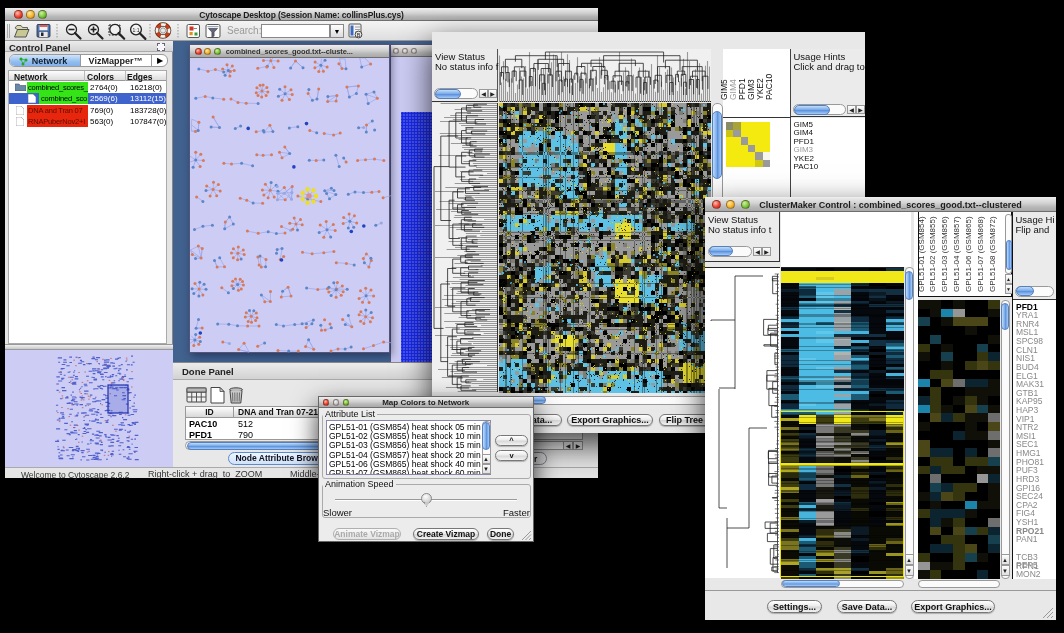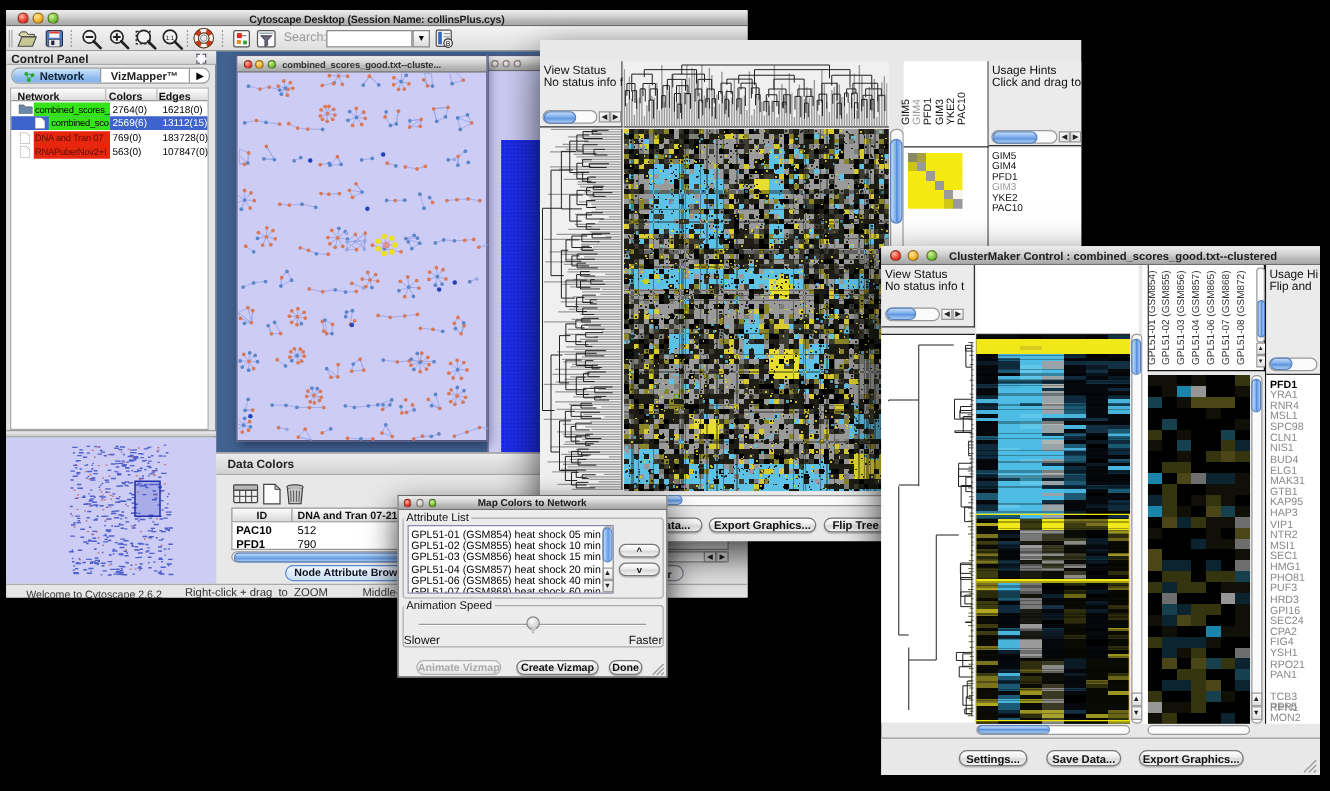--- a/index.html
+++ b/index.html
@@ -577,21 +577,21 @@
             <circle cx="117.4" cy="131.2" r="2.2" fill="#ece020"></circle>
             <circle cx="123.4" cy="132.5" r="2.2" fill="#ece020"></circle>
             <circle cx="119" cy="138" r="2.7" fill="#d89090"></circle>
           </svg>
         </div>
    </div>
  </div>
 
  <div class="abs" style="left:168px;top:354px;width:425px;height:105px;background:#e8e8e8;border-top:1px solid #888">
    <div class="abs" style="left:0;top:0;width:425px;height:17px;background:linear-gradient(#ececec,#d2d2d2);border-bottom:1px solid #aaa">
-     <div class="abs" style="left:9px;top:3px;font-size:9.5px;font-weight:bold;color:#222">Data Colors</div>
+     <div class="abs" style="left:9px;top:3px;font-size:9.5px;font-weight:bold;color:#222">Done Panel</div>
      <div class="abs" style="left:398px;top:4px;width:8px;height:8px;border:1px dashed #667;background:#f8f8fc"></div>
    </div>
    <svg class="abs" style="left:13px;top:23px" width="70" height="19">
         <rect x="1" y="2" width="19" height="14" rx="1" fill="#f0f0f0" stroke="#444" stroke-width="1"></rect>
         <line x1="5.75" y1="2" x2="5.75" y2="16" stroke="#555" stroke-width="1"></line>
         <line x1="10.5" y1="2" x2="10.5" y2="16" stroke="#555" stroke-width="1"></line>
         <line x1="15.25" y1="2" x2="15.25" y2="16" stroke="#555" stroke-width="1"></line>
         <line x1="1" y1="6" x2="20" y2="6" stroke="#555" stroke-width="1.4"></line>
         <line x1="1" y1="11" x2="20" y2="11" stroke="#555" stroke-width="1"></line>
         <rect x="1" y="2" width="19" height="4" fill="#b8b8b8" stroke="#444" stroke-width="0.8"></rect>
@@ -884,21 +884,21 @@
       <span class="abs" style="left:3px;top:139.9px;font-size:8.5px;color:#888;font-weight:normal">SEC1</span>
       <span class="abs" style="left:3px;top:148.5px;font-size:8.5px;color:#888;font-weight:normal">HMG1</span>
       <span class="abs" style="left:3px;top:157.2px;font-size:8.5px;color:#888;font-weight:normal">PHO81</span>
       <span class="abs" style="left:3px;top:165.8px;font-size:8.5px;color:#888;font-weight:normal">PUF3</span>
       <span class="abs" style="left:3px;top:174.4px;font-size:8.5px;color:#888;font-weight:normal">HRD3</span>
       <span class="abs" style="left:3px;top:183.0px;font-size:8.5px;color:#888;font-weight:normal">GPI16</span>
       <span class="abs" style="left:3px;top:191.6px;font-size:8.5px;color:#888;font-weight:normal">SEC24</span>
       <span class="abs" style="left:3px;top:200.3px;font-size:8.5px;color:#888;font-weight:normal">CPA2</span>
       <span class="abs" style="left:3px;top:208.9px;font-size:8.5px;color:#888;font-weight:normal">FIG4</span>
       <span class="abs" style="left:3px;top:217.5px;font-size:8.5px;color:#888;font-weight:normal">YSH1</span>
-      <span class="abs" style="left:3px;top:226.1px;font-size:8.5px;color:#888;font-weight:normal">RPO21</span>
+      <span class="abs" style="left:3px;top:226.1px;font-size:8.5px;color:#888;font-weight:bold">RPO21</span>
       <span class="abs" style="left:3px;top:234.7px;font-size:8.5px;color:#888;font-weight:normal">PAN1</span>
       <span class="abs" style="left:3px;top:261px;font-size:8.5px;color:#888;font-weight:normal">RPN1</span>
       <span class="abs" style="left:3px;top:252.0px;font-size:8.5px;color:#888;font-weight:normal">TCB3</span>
       <span class="abs" style="left:3px;top:260.6px;font-size:8.5px;color:#888;font-weight:normal">PEP5</span>
       <span class="abs" style="left:3px;top:269.2px;font-size:8.5px;color:#888;font-weight:normal">MON2</span>
     </div>
 
  <div class="abs" style="left:0;top:392.5px;width:351px;height:30.5px;background:#e8e8e8;border-top:1px solid #999">
   <div class="ab" style="left:62px;top:9px;width:55px;height:13px;font-size:9px;line-height:12px">Settings...</div>
   <div class="ab" style="left:132px;top:9px;width:60px;height:13px;font-size:9px;line-height:12px">Save Data...</div>

